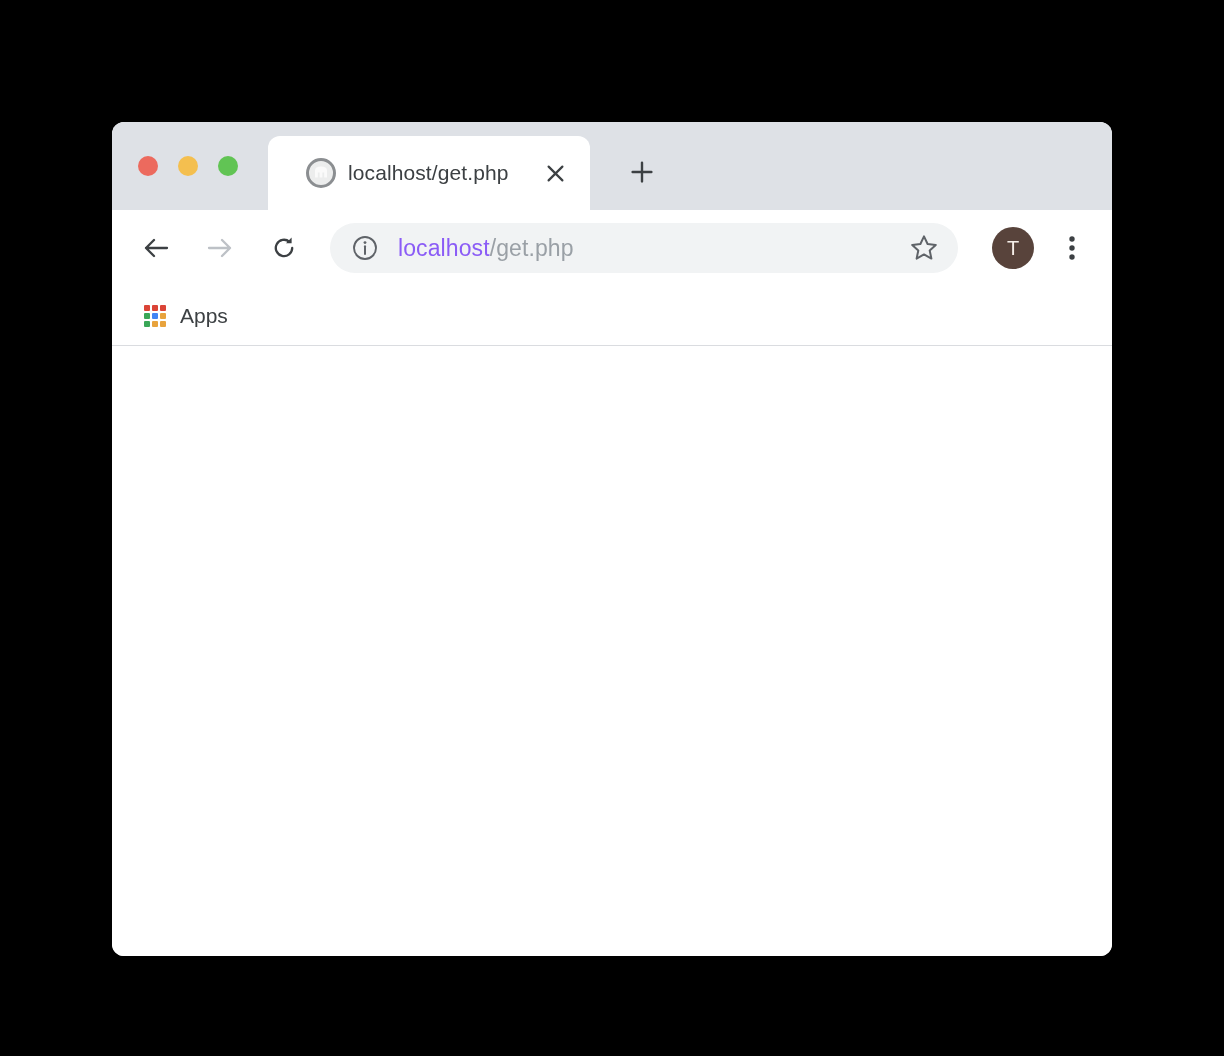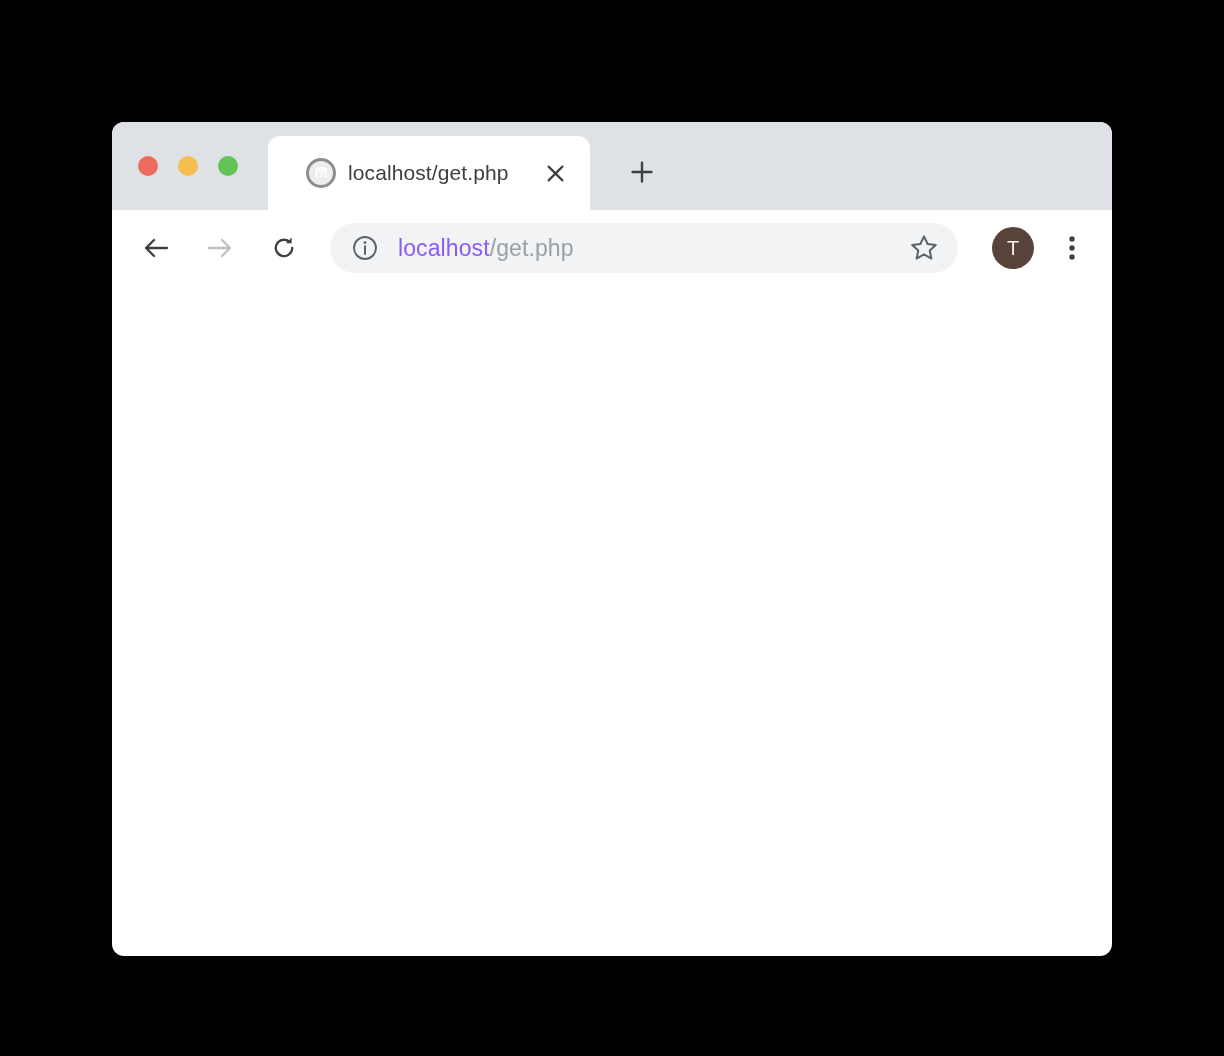--- a/index.html
+++ b/index.html
@@ -352,19 +352,35 @@
 
       <div class="menu-btn">
         <svg width="6" height="26" viewBox="0 0 6 26" aria-hidden="true">
           <circle cx="3" cy="4" r="2.7" fill="#3c4043"></circle>
           <circle cx="3" cy="13" r="2.7" fill="#3c4043"></circle>
           <circle cx="3" cy="22" r="2.7" fill="#3c4043"></circle>
         </svg>
       </div>
     </div>
 
+    <div class="bookmarks-bar">
+      <div class="bookmark-item">
+        <span class="apps-grid">
+          <i style="background:#db4437"></i>
+          <i style="background:#db4437"></i>
+          <i style="background:#db4437"></i>
+          <i style="background:#3aa757"></i>
+          <i style="background:#4285f4"></i>
+          <i style="background:#e8a33d"></i>
+          <i style="background:#3aa757"></i>
+          <i style="background:#e8a33d"></i>
+          <i style="background:#e8a33d"></i>
+        </span>
+        <span class="bookmark-label">Apps</span>
+      </div>
+    </div>
 
     <div class="page-content">
       <span></span>
     </div>
 
   </div>
 </div>
 
 </body></html>

